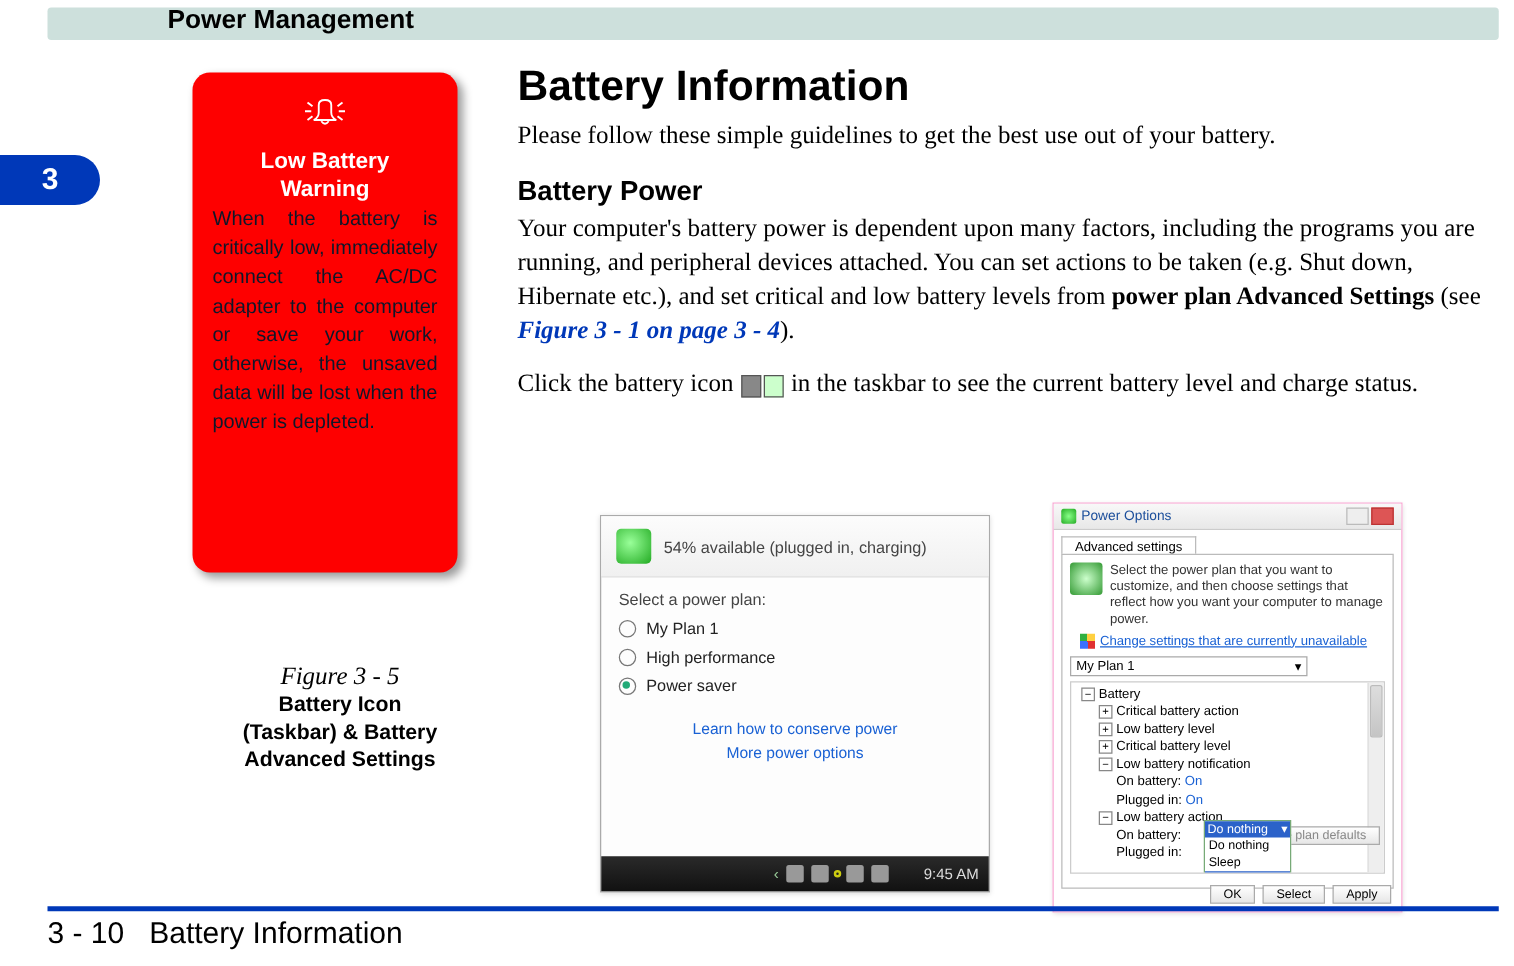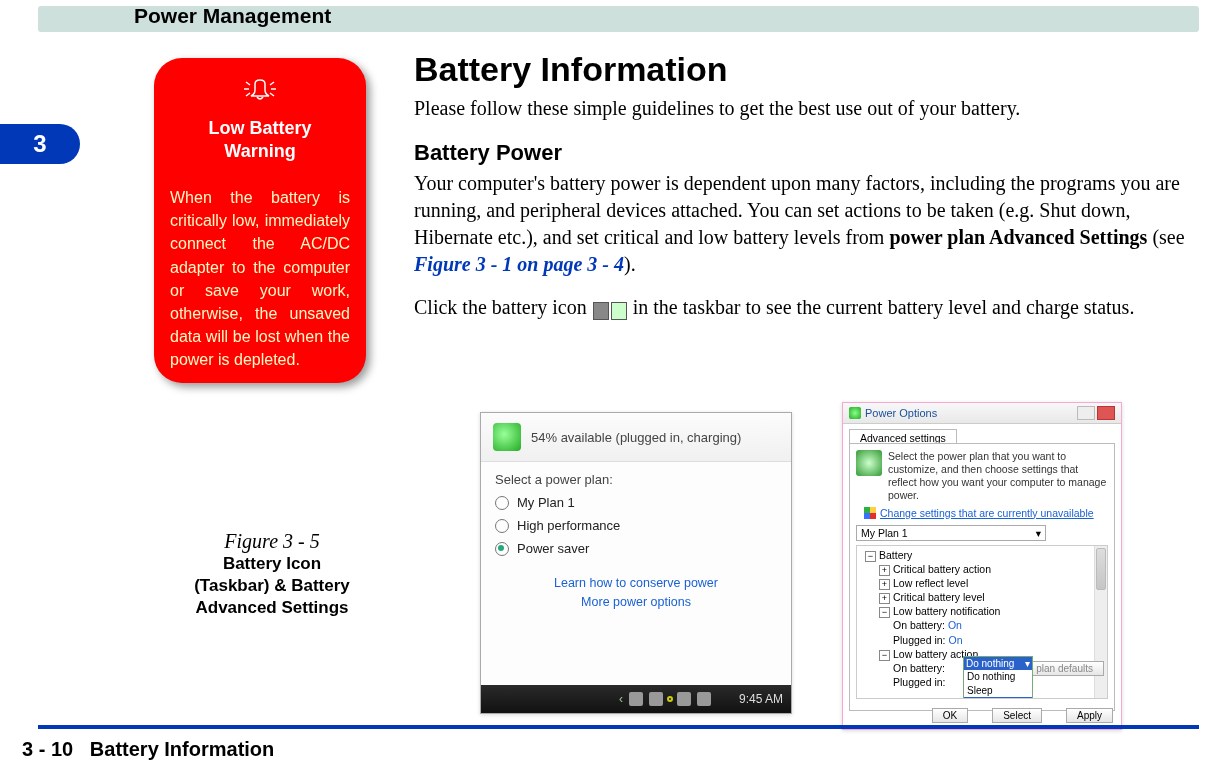--- a/index.html
+++ b/index.html
@@ -45,48 +45,48 @@
     font-size: 24px;
     display: flex;
     align-items: center;
     justify-content: center;
   }
   .warning-box {
     position: absolute;
     top: 58px;
     left: 154px;
     width: 212px;
-    height: 325px;
+    height: 400px;
     background: #fe0000;
-    border-radius: 28px;
+    border-radius: 14px;
     box-shadow: 4px 4px 8px rgba(0,0,0,0.4);
     padding: 14px 16px;
     box-sizing: border-box;
     color: #fff;
     font-family: Arial, sans-serif;
   }
   .warning-bell {
     text-align: center;
     font-size: 28px;
     line-height: 1;
     margin-top: 6px;
   }
   .warning-heading {
     text-align: center;
     font-weight: bold;
     font-size: 18px;
     margin-top: 8px;
     line-height: 1.25;
   }
   .warning-body {
-    margin-top: 24px;
+    margin-top: 2px;
     font-size: 16px;
     line-height: 1.45;
     text-align: justify;
-    color: #fef9c3;
+    color: #0f172a;
   }
   .main-content {
     position: absolute;
     top: 50px;
     left: 414px;
     right: 12px;
   }
   .h1 {
     font-family: Arial, sans-serif;
     font-weight: bold;
@@ -246,41 +246,41 @@
     top: 110px; left: 106px;
     width: 68px;
     border:1px solid #7a7;
     background:#fff;
     font-size:10px;
     z-index: 5;
   }
   .mock2 .dropdown-pop .sel-head { background:#2b62c9; color:#fff; padding:0 2px; display:flex; justify-content:space-between;}
   .mock2 .dropdown-pop div { padding: 0 3px;}
   .mock2 .dropdown-pop .hl { background:#2b62c9; color:#fff;}
-  .mock2 .btnrow { position:absolute; bottom:6px; right:8px; display:flex; gap:24px;}
+  .mock2 .btnrow { position:absolute; bottom:6px; right:8px; display:flex; gap:6px;}
   .mock2 .btnrow button, .mock2 .restore { font-size:10px; padding:1px 10px; border:1px solid #aaa; background:linear-gradient(#fff,#e6e6e6);}
   .mock2 .restore { position:absolute; right:10px; bottom:34px; color:#888;}
   .mock2 .scrollbar { position:absolute; top:0; right:0; width:12px; bottom:0; background:#eee; border-left:1px solid #ddd;}
   .mock2 .scrollbar .thumb { position:absolute; top:2px; left:1px; right:1px; height:40px; background:linear-gradient(#ddd,#c5c5c5); border:1px solid #bbb; border-radius:2px;}
 
   .footer-rule {
     position: absolute;
     left: 38px;
     right: 12px;
     bottom: 44px;
     height: 4px;
     background: #0038b8;
   }
   .footer-text {
     position: absolute;
-    left: 22px;
+    left: 38px;
     bottom: 12px;
     font-family: Arial, sans-serif;
-    font-weight: bold;
-    font-size: 20px;
+    font-weight: normal;
+    font-size: 24px;
   }
 </style>
 </head>
 <body>
 
 <div class="header-bar"></div>
 <div class="header-title">Power Management</div>
 
 <div class="chapter-tab">3</div>
 
@@ -388,21 +388,21 @@
     <div class="plan-select">
       <span>My Plan 1</span>
       <span style="float:right;">▾</span>
     </div>
     <div class="tree">
       <div class="scrollbar">
           <div class="thumb"></div>
         </div>
       <div class="lvl1"><span class="box">−</span><span>Battery</span></div>
       <div class="lvl2"><span class="box">+</span><span>Critical battery action</span></div>
-      <div class="lvl2"><span class="box">+</span><span>Low reflect level</span></div>
+      <div class="lvl2"><span class="box">+</span><span>Low battery level</span></div>
       <div class="lvl2"><span class="box">+</span><span>Critical battery level</span></div>
       <div class="lvl2"><span class="box">−</span><span>Low battery notification</span></div>
       <div class="lvl3"><span>On battery:</span> <span class="blue">On</span></div>
       <div class="lvl3"><span>Plugged in:</span> <span class="blue">On</span></div>
       <div class="lvl2"><span class="box">−</span><span>Low battery action</span></div>
       <div class="lvl3"><span>On battery:</span></div>
       <div class="lvl3"><span>Plugged in:</span></div>
 
       <div class="dropdown-pop">
         <div class="sel-head">

